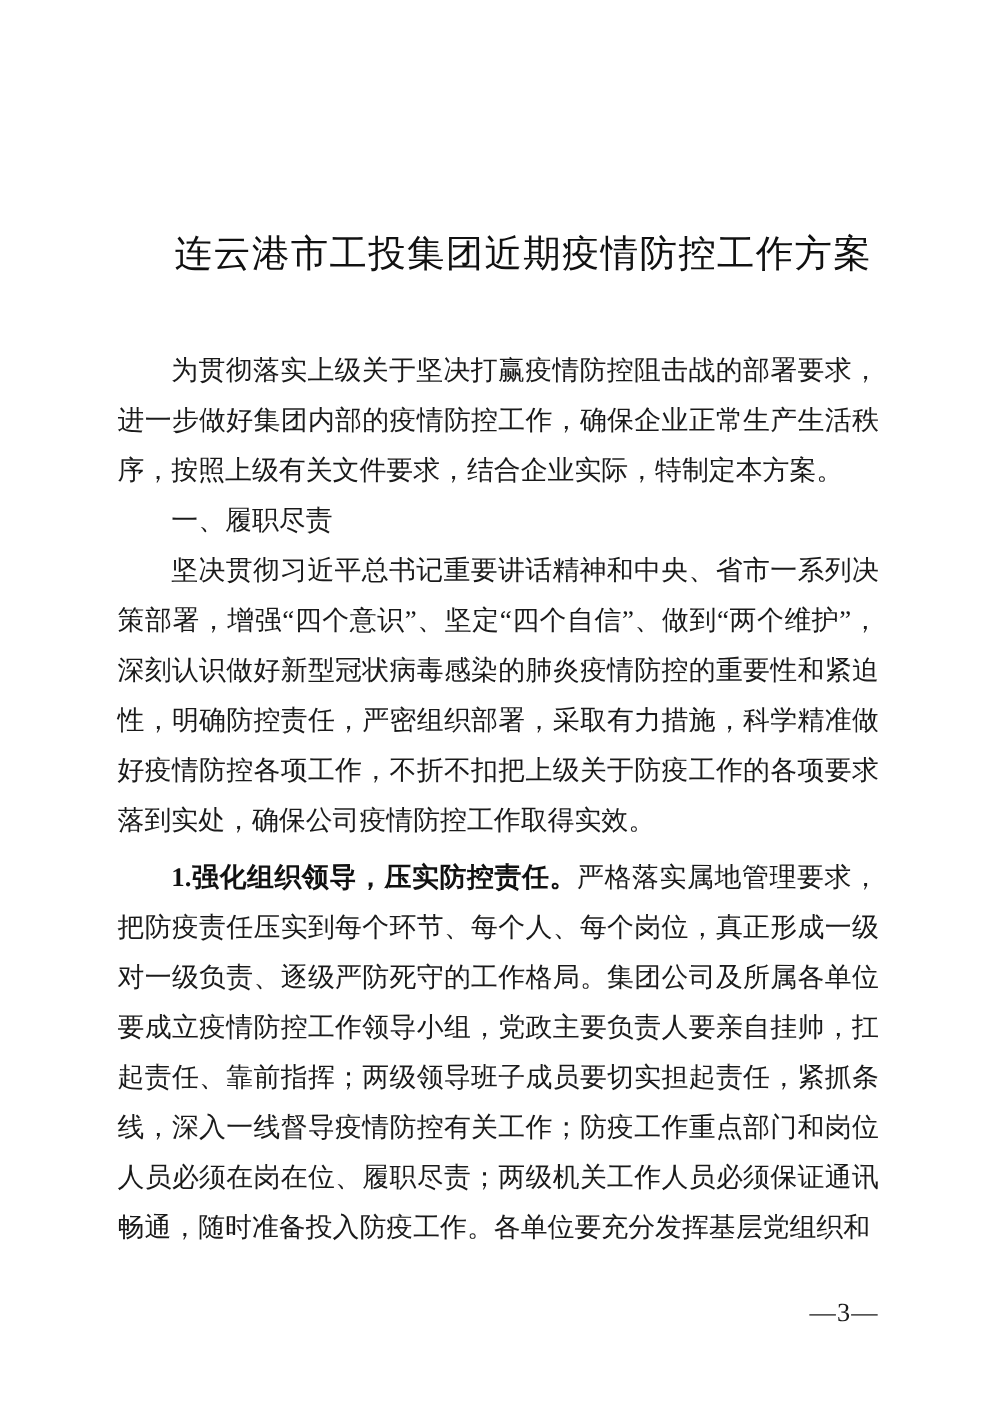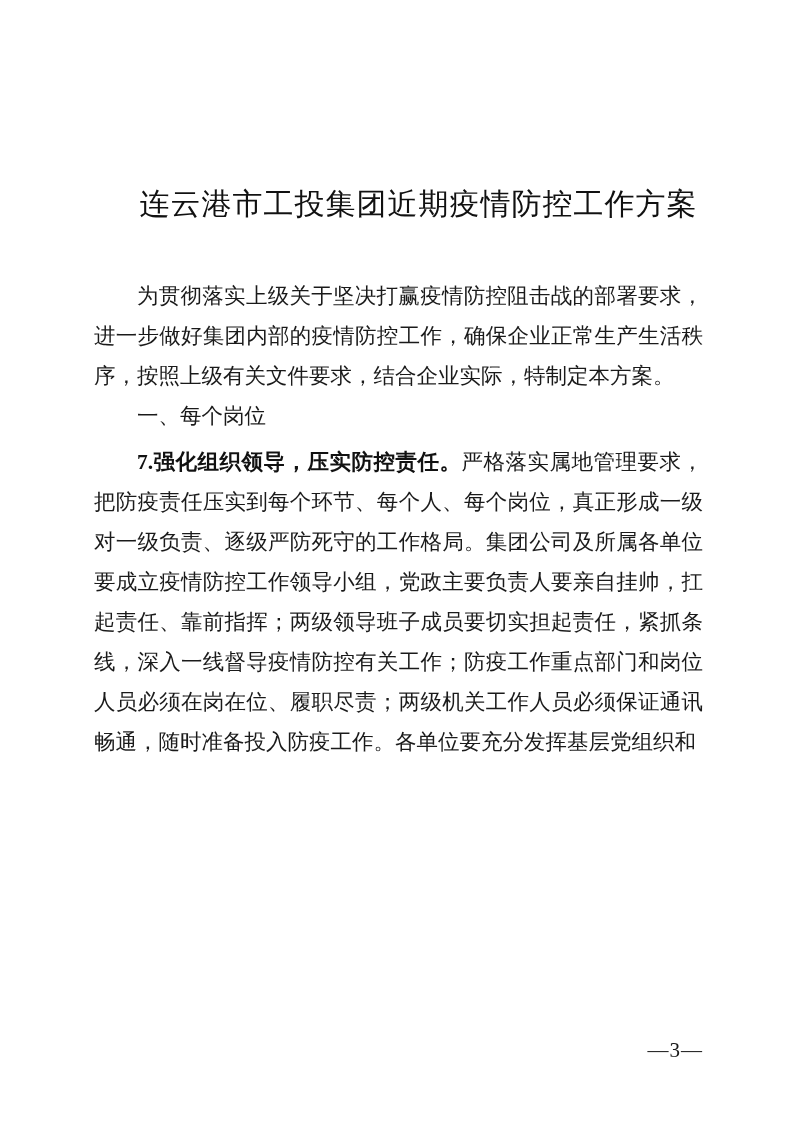--- a/index.html
+++ b/index.html
@@ -59,18 +59,19 @@
   }
 </style>
 </head>
 <body>
 
 <div class="page">
   <h1 class="doc-title">连云港市工投集团近期疫情防控工作方案</h1>
 
   <div class="doc-body">
       <div class="para body">为贯彻落实上级关于坚决打赢疫情防控阻击战的部署要求，进一步做好集团内部的疫情防控工作，确保企业正常生产生活秩序，按照上级有关文件要求，结合企业实际，特制定本方案。</div>
-      <div class="para heading">一、每个岗位</div>
-      <div class="para lead"><b>7.强化组织领导，压实防控责任。</b>严格落实属地管理要求，把防疫责任压实到每个环节、每个人、每个岗位，真正形成一级对一级负责、逐级严防死守的工作格局。集团公司及所属各单位要成立疫情防控工作领导小组，党政主要负责人要亲自挂帅，扛起责任、靠前指挥；两级领导班子成员要切实担起责任，紧抓条线，深入一线督导疫情防控有关工作；防疫工作重点部门和岗位人员必须在岗在位、履职尽责；两级机关工作人员必须保证通讯畅通，随时准备投入防疫工作。各单位要充分发挥基层党组织和</div>
+      <div class="para heading">一、履职尽责</div>
+      <div class="para body">坚决贯彻习近平总书记重要讲话精神和中央、省市一系列决策部署，增强“四个意识”、坚定“四个自信”、做到“两个维护”，深刻认识做好新型冠状病毒感染的肺炎疫情防控的重要性和紧迫性，明确防控责任，严密组织部署，采取有力措施，科学精准做好疫情防控各项工作，不折不扣把上级关于防疫工作的各项要求落到实处，确保公司疫情防控工作取得实效。</div>
+      <div class="para lead"><b>1.强化组织领导，压实防控责任。</b>严格落实属地管理要求，把防疫责任压实到每个环节、每个人、每个岗位，真正形成一级对一级负责、逐级严防死守的工作格局。集团公司及所属各单位要成立疫情防控工作领导小组，党政主要负责人要亲自挂帅，扛起责任、靠前指挥；两级领导班子成员要切实担起责任，紧抓条线，深入一线督导疫情防控有关工作；防疫工作重点部门和岗位人员必须在岗在位、履职尽责；两级机关工作人员必须保证通讯畅通，随时准备投入防疫工作。各单位要充分发挥基层党组织和</div>
     </div>
 
   <div class="page-number">—3—</div>
 </div>
 
 </body></html>

